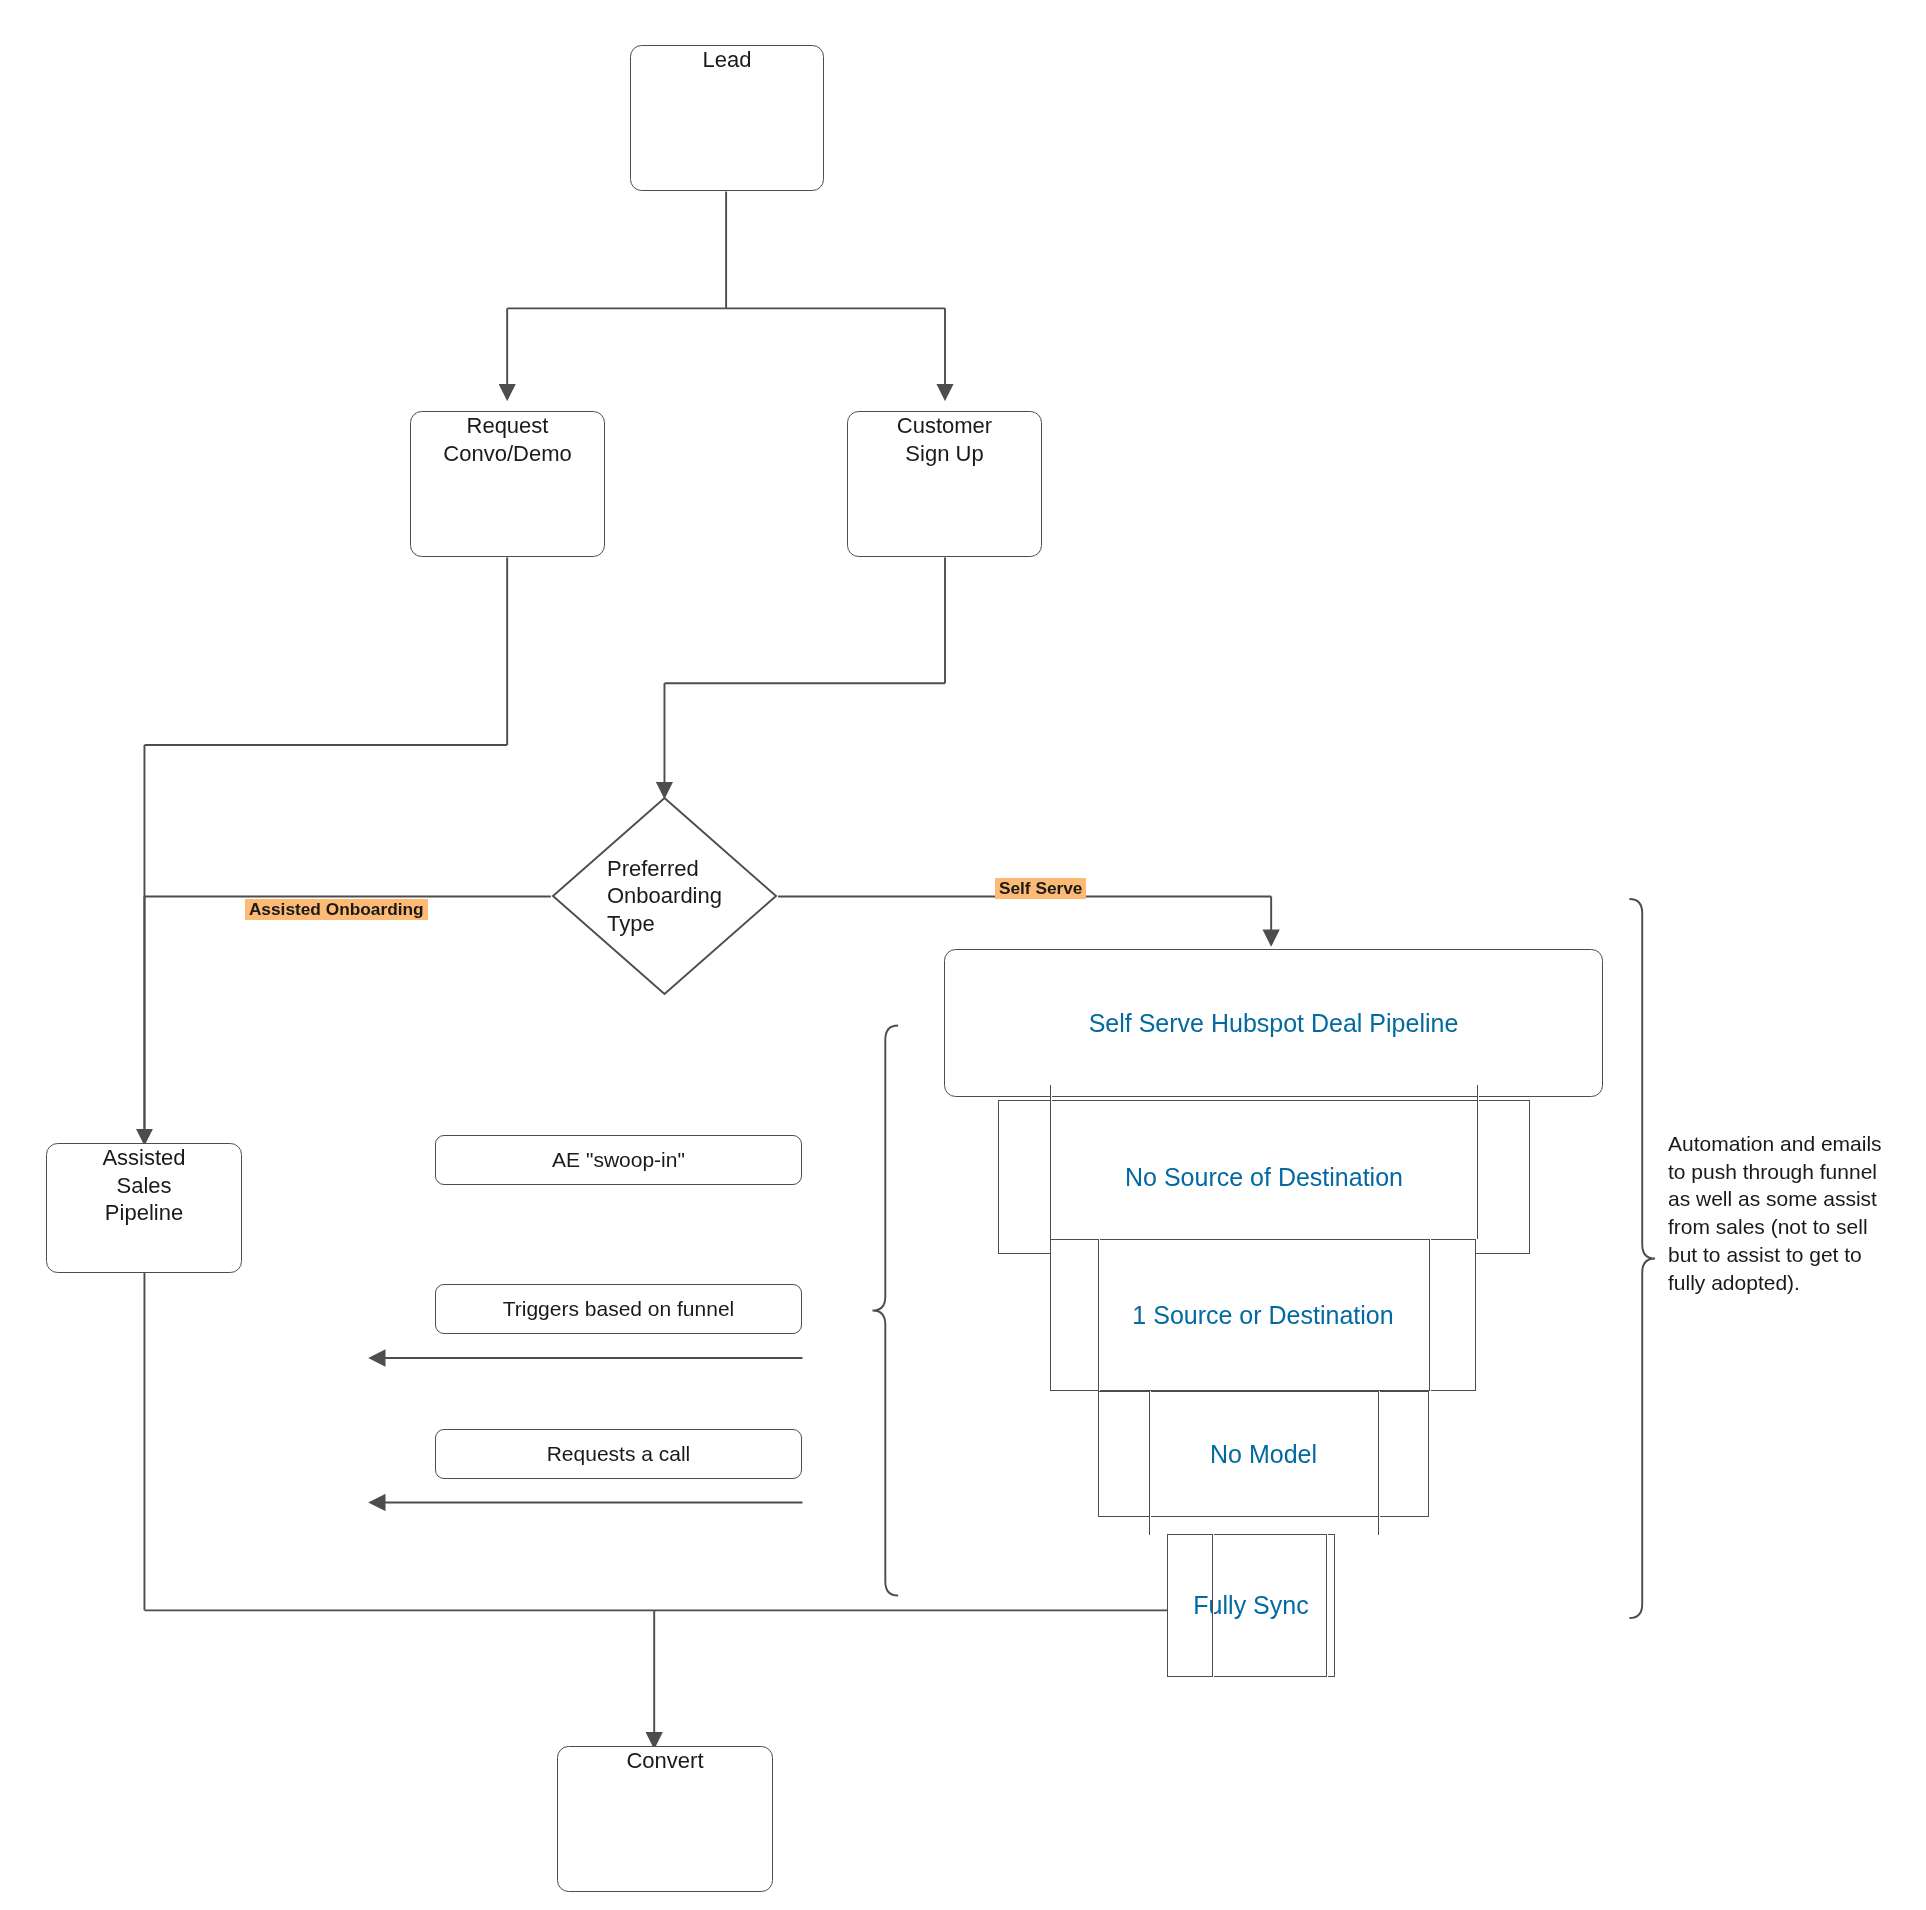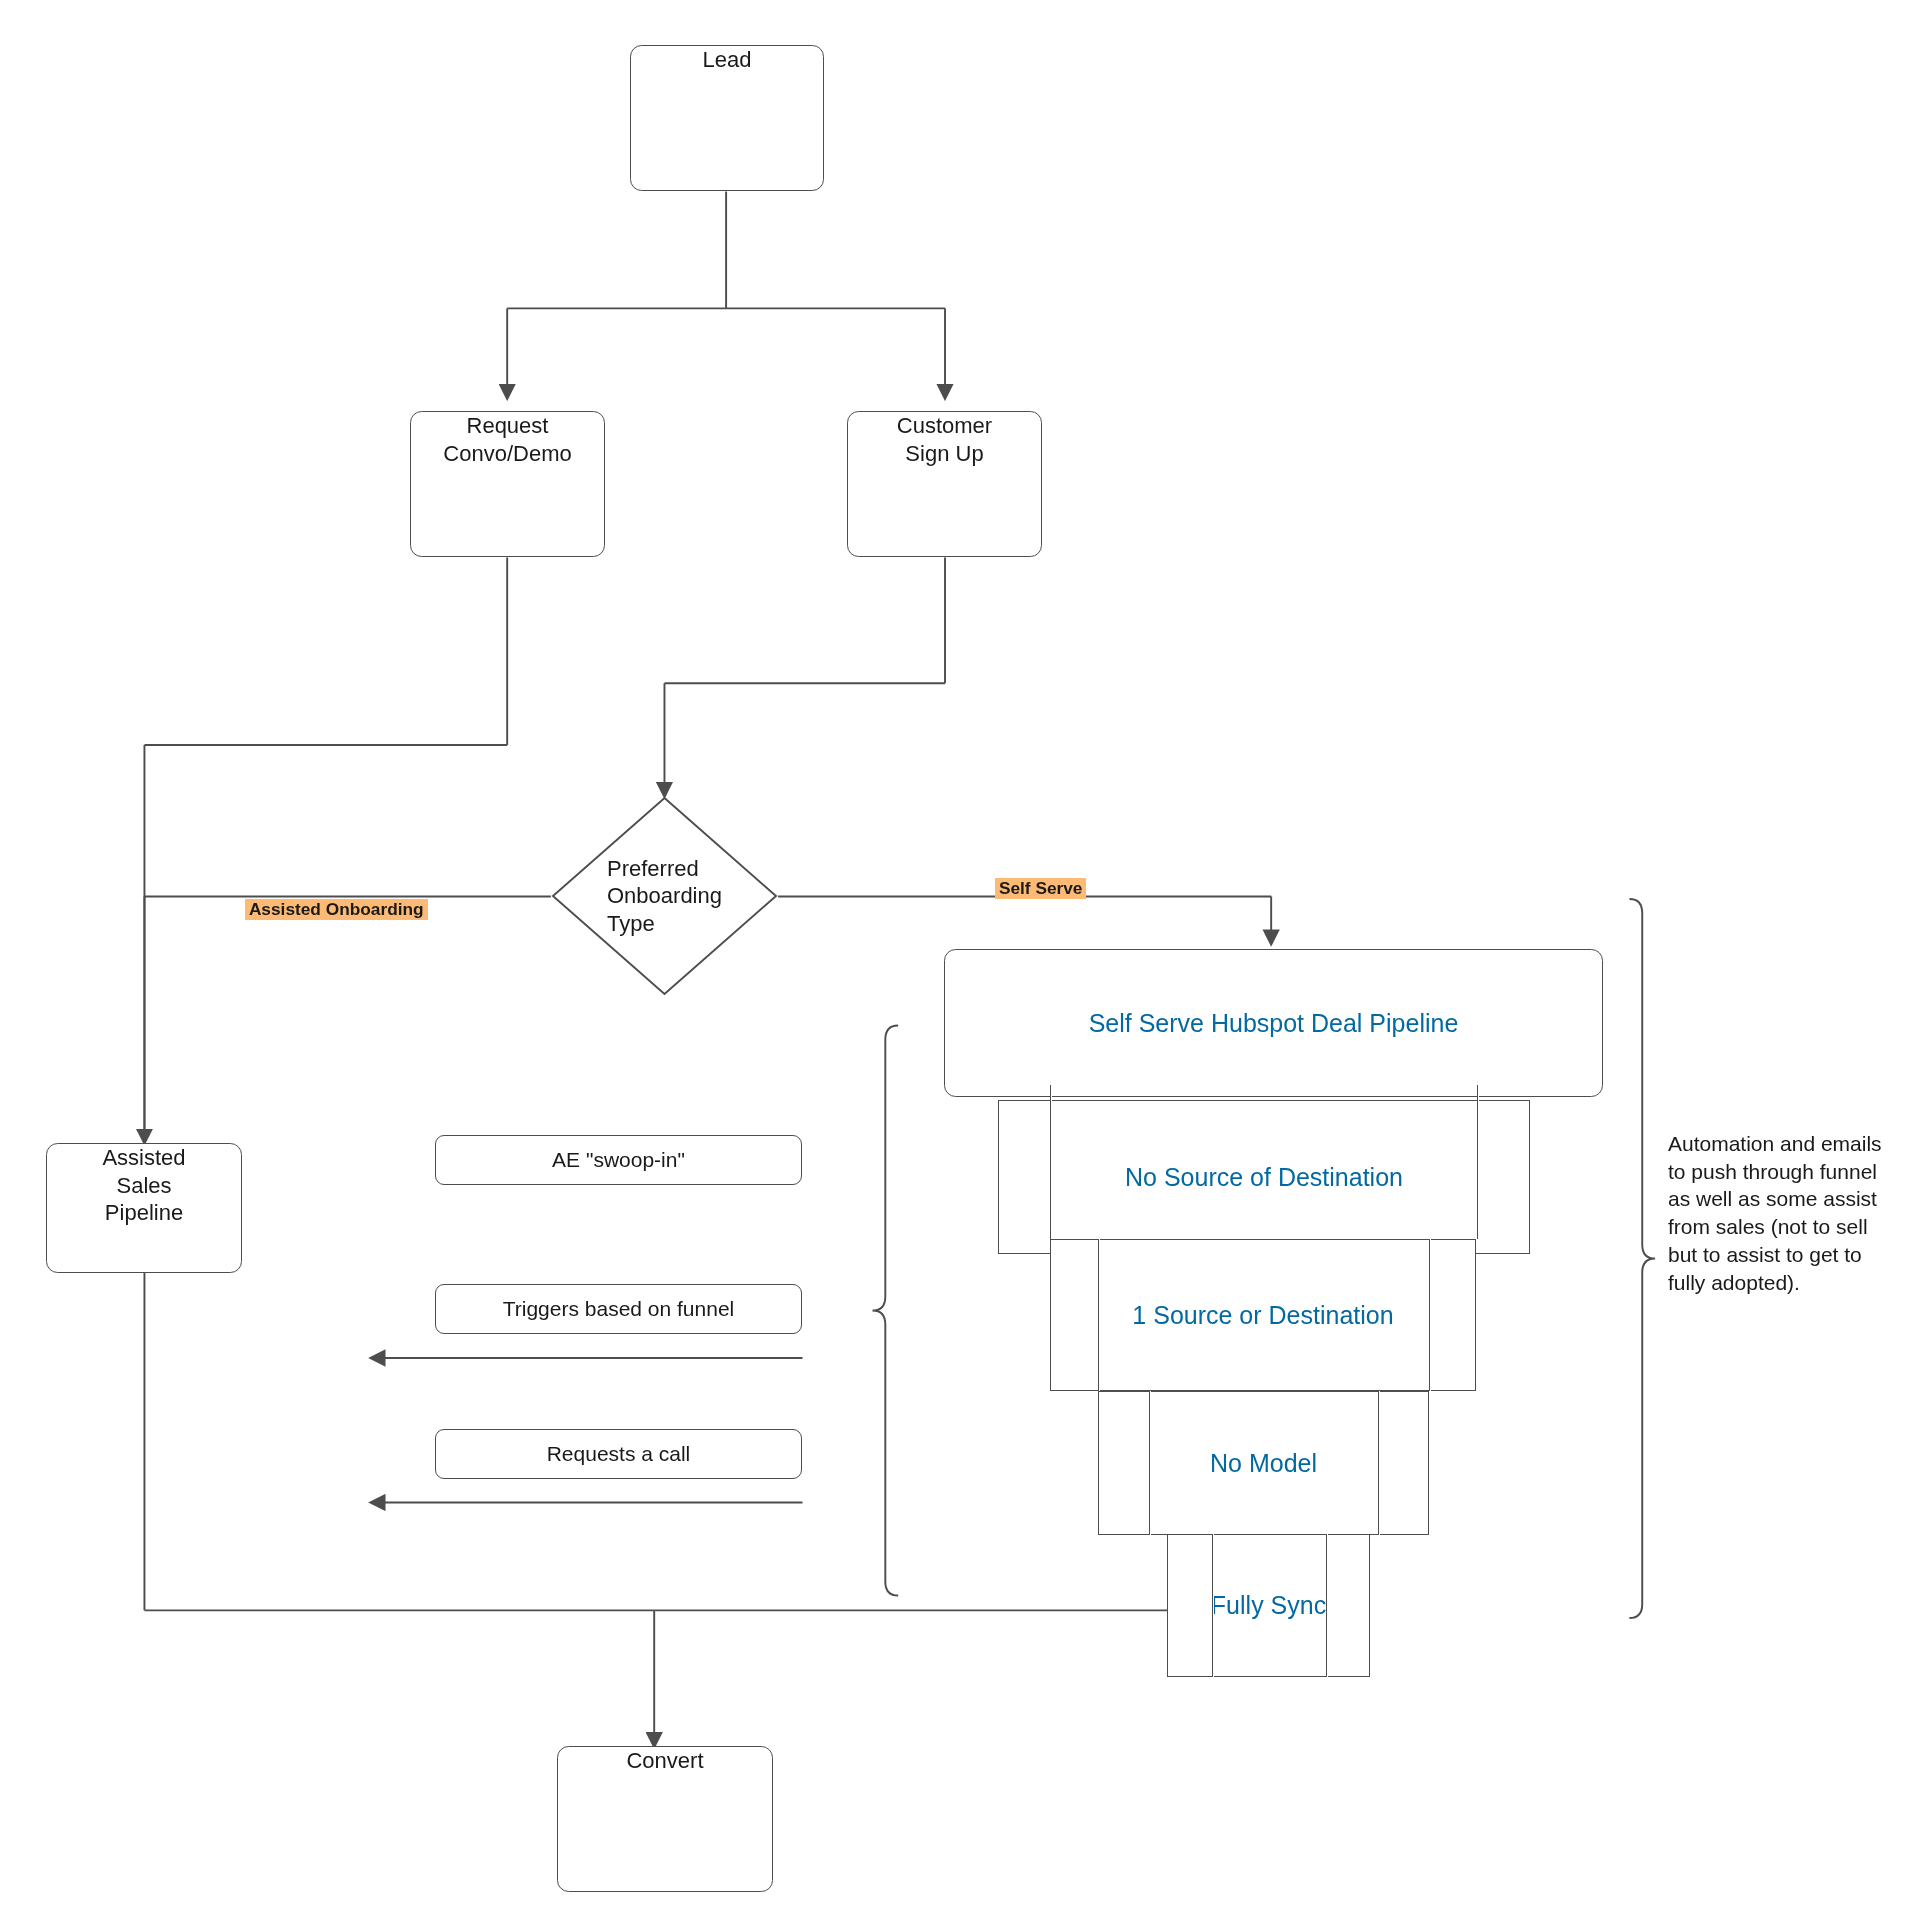--- a/index.html
+++ b/index.html
@@ -201,27 +201,27 @@
   </div>
   <div class="funnel" style="left:1050px; top:1085px; width:1.9px; height:154px; border-width:0 0 0 1.9px;"></div>
   <div class="funnel" style="left:1477px; top:1085px; width:1.9px; height:154px; border-width:0 0 0 1.9px;"></div>
 
   <div class="funnel" style="left:1050px; top:1239px; width:426px; height:152px;">
     <span>1 Source or Destination</span>
   </div>
   <div class="funnel" style="left:1098px; top:1239px; width:1.9px; height:152px; border-width:0 0 0 1.9px;"></div>
   <div class="funnel" style="left:1429px; top:1239px; width:1.9px; height:152px; border-width:0 0 0 1.9px;"></div>
 
-  <div class="funnel" style="left:1098px; top:1391px; width:331px; height:144px;">
+  <div class="funnel" style="left:1098px; top:1391px; width:331px; height:126px;">
     <span>No Model</span>
   </div>
   <div class="funnel" style="left:1149px; top:1391px; width:1.9px; height:144px; border-width:0 0 0 1.9px;"></div>
   <div class="funnel" style="left:1378px; top:1391px; width:1.9px; height:144px; border-width:0 0 0 1.9px;"></div>
 
-  <div class="funnel" style="left:1167px; top:1534px; width:203px; height:143px;">
+  <div class="funnel" style="left:1167px; top:1534px; width:168px; height:143px;">
     <span>Fully Sync</span>
   </div>
   <div class="funnel" style="left:1212px; top:1534px; width:1.9px; height:143px; border-width:0 0 0 1.9px;"></div>
   <div class="funnel" style="left:1326px; top:1534px; width:1.9px; height:143px; border-width:0 0 0 1.9px;"></div>
 
   <div class="note" style="left:1668px; top:1130px;">Automation and emails to push through funnel as well as some assist from sales (not to sell but to assist to get to fully adopted).</div>
 
   <div class="node rounded" style="left:557px; top:1746px; width:216px; height:146px;">
     <span>Convert</span>
   </div>

